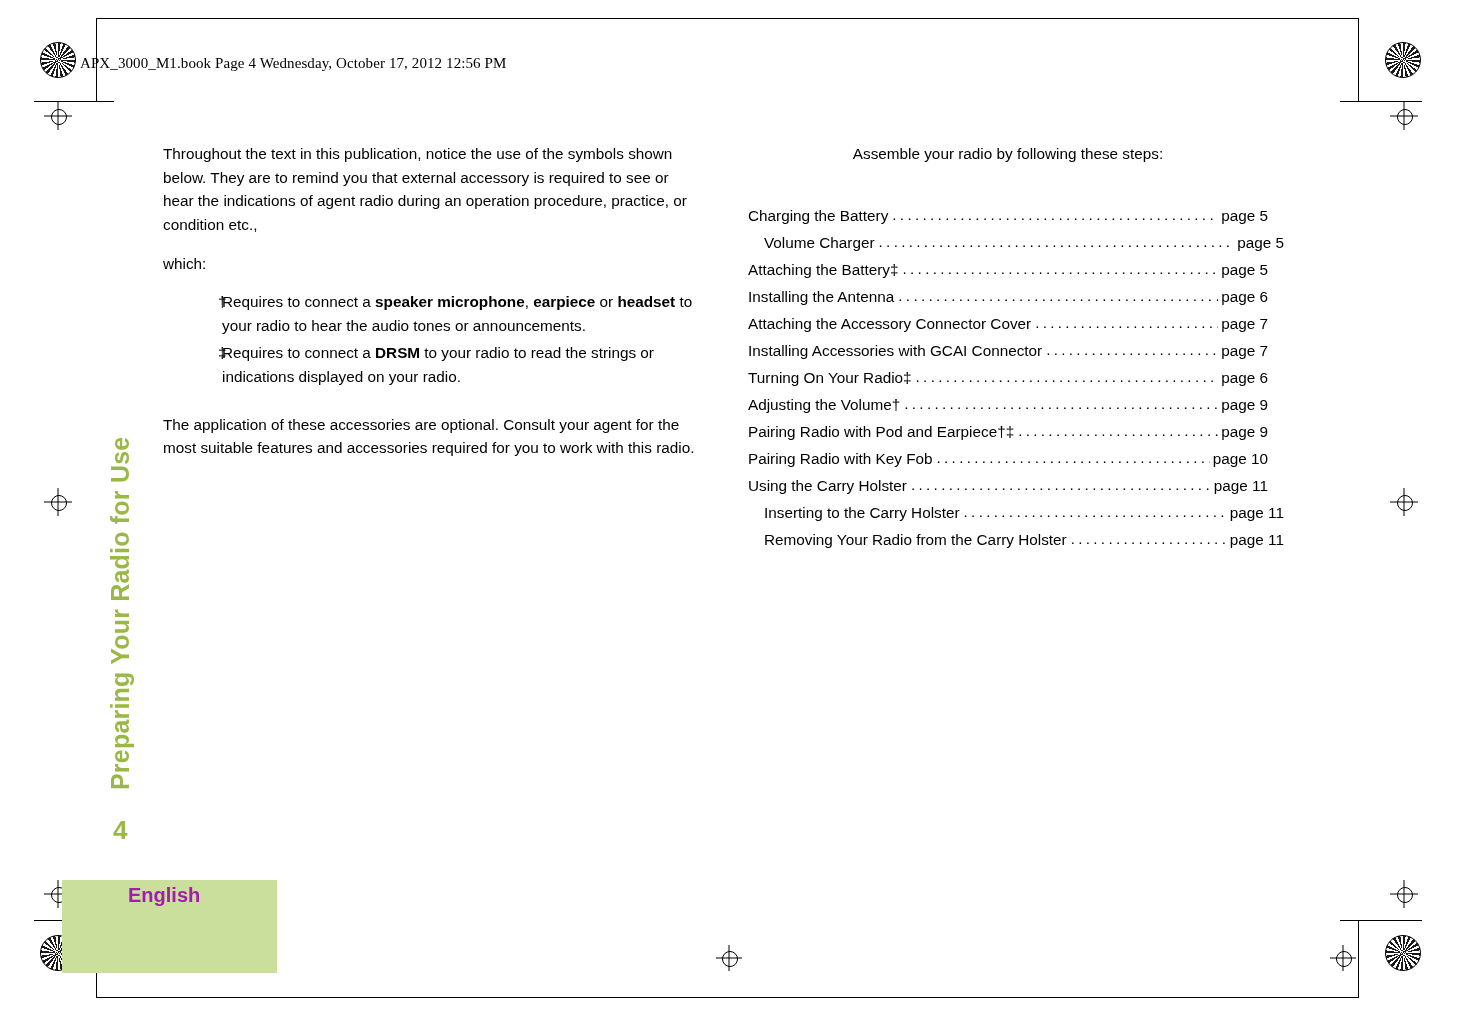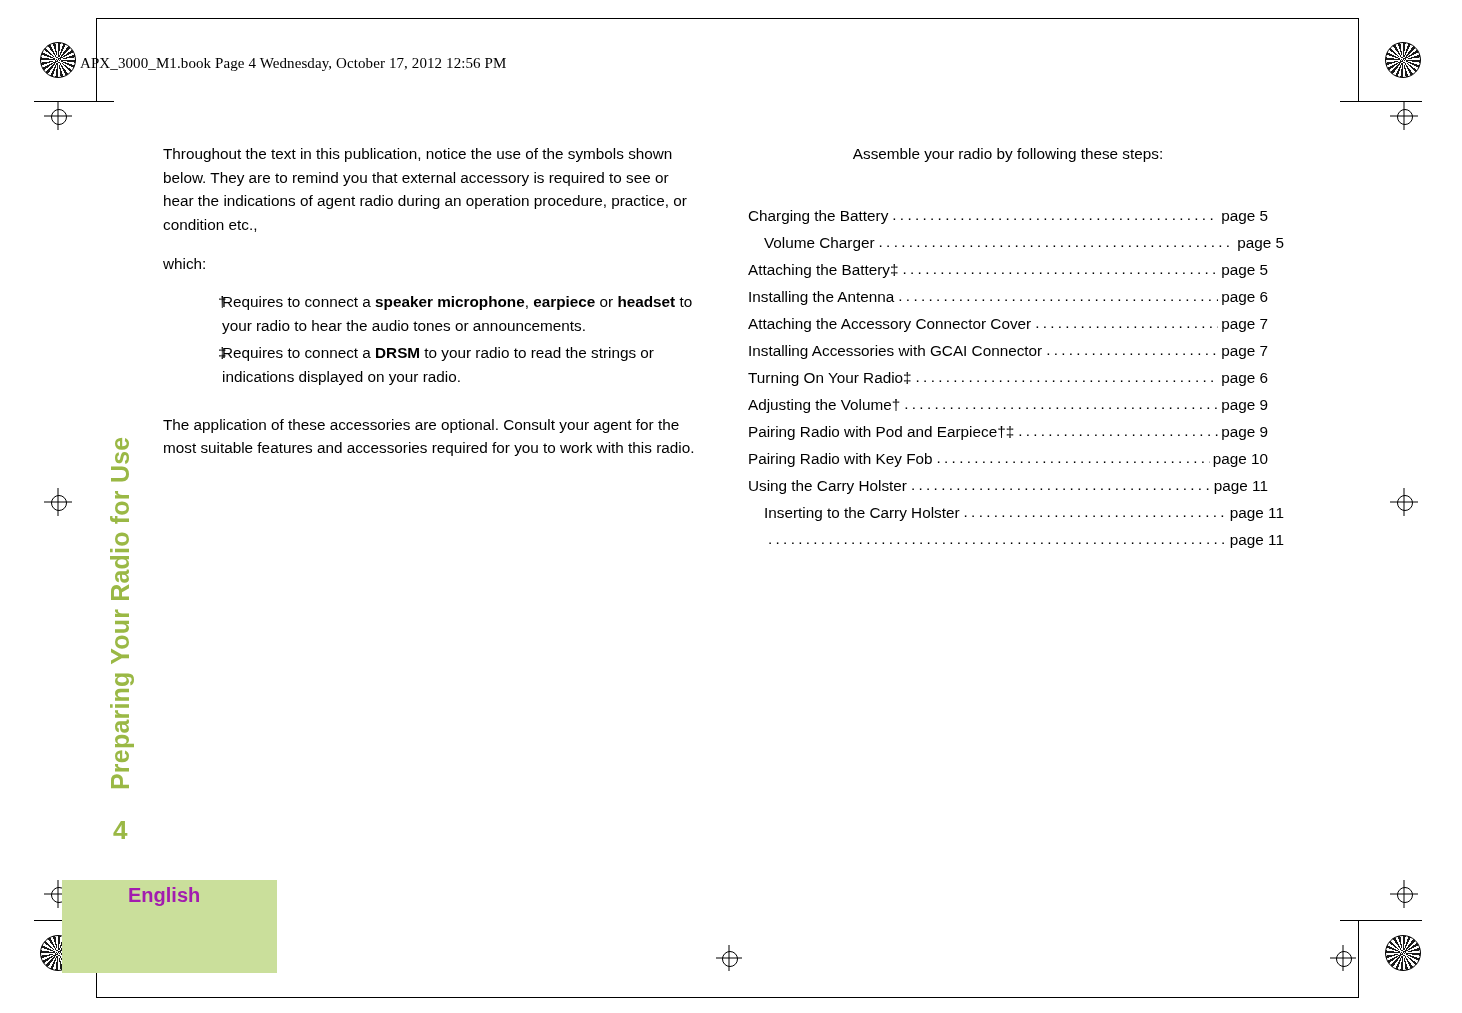--- a/index.html
+++ b/index.html
@@ -320,17 +320,18 @@
         <span class="toc-title">Using the Carry Holster</span>
         <span class="toc-dots">..........................................................................................</span>
         <span class="toc-page">page 11</span>
       </div>
       <div class="toc-entry indent">
         <span class="toc-title">Inserting to the Carry Holster</span>
         <span class="toc-dots">..........................................................................................</span>
         <span class="toc-page">page 11</span>
       </div>
       <div class="toc-entry indent">
+        <span class="toc-title">Removing Your Radio from the Carry Holster</span>
         <span class="toc-dots">..........................................................................................</span>
         <span class="toc-page">page 11</span>
       </div>
     </div>
 </div>
 
 </body></html>

